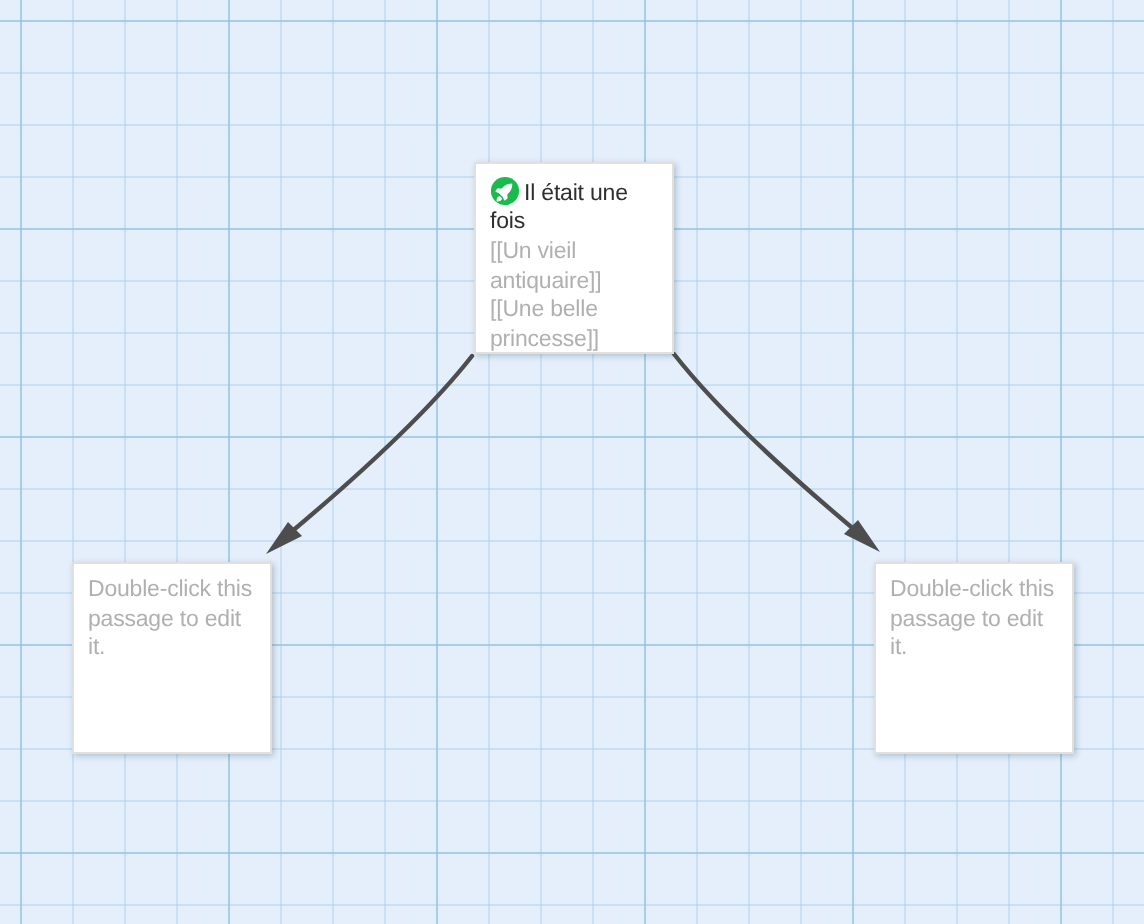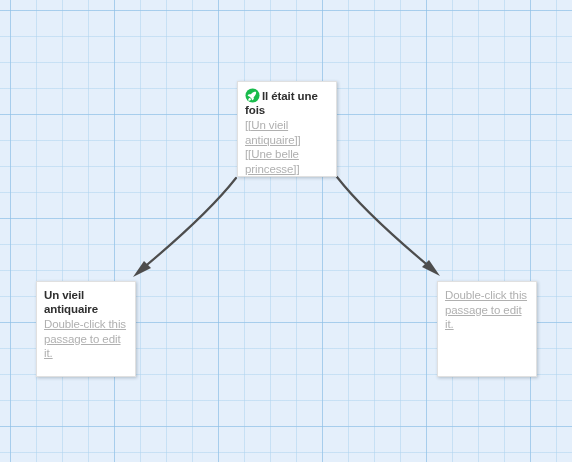--- a/index.html
+++ b/index.html
@@ -54,21 +54,21 @@
     background: #fff;
     border: 1px solid #e0e0e0;
     box-shadow: 1px 1px 3px rgba(60, 80, 100, 0.30);
     padding: 6px 7px 4px 7px;
     overflow: hidden;
     cursor: pointer;
   }
 
   .passage-title {
     font-size: 11.5px;
-    font-weight: bold;
+    font-weight: normal;
     color: #2f2f2f;
     line-height: 14px;
     letter-spacing: -0.1px;
     word-wrap: break-word;
     margin: 0 0 1px 0;
   }
 
   .passage-title .start-icon {
     display: inline-block;
     vertical-align: -3px;
@@ -76,21 +76,20 @@
     height: 15px;
     margin-right: 2px;
   }
 
   .passage-excerpt {
     font-size: 11.5px;
     line-height: 14.5px;
     color: #b0b0b0;
     word-wrap: break-word;
     letter-spacing: -0.1px;
-    text-decoration: underline;
   }
 
   #passage-start  { left: 237px; top: 81px; }
   #passage-left   { left: 36px;  top: 281px; }
   #passage-right  { left: 437px; top: 281px; }
 
   .passage-title-text { display: inline; }
 </style>
 </head>
 <body>
@@ -115,23 +114,20 @@
           <circle cx="16" cy="16" r="15" fill="#19bb4c"></circle>
           <path d="M23.5 8.2c-3.6-0.3-7.2 1.1-9.9 3.8l-1.5 1.5-3.2-0.4c-0.5-0.1-1 0.1-1.3 0.5l-1.6 2.1c-0.4 0.5-0.1 1.2 0.5 1.4l2.8 0.9 4.6 4.6 0.9 2.8c0.2 0.6 0.9 0.8 1.4 0.4l2.1-1.6c0.4-0.3 0.6-0.8 0.5-1.3l-0.4-3.2 1.5-1.5c2.7-2.7 4.1-6.3 3.8-9.9-0.0-0.5-0.4-0.8-0.8-0.9z" fill="#ffffff"></path>
           <path d="M11.3 22.1c-0.9-0.9-2.4-0.8-3.3 0.5-0.8 1.1-1.0 3.4-1.0 4.0 0 0.3 0.2 0.5 0.5 0.5 0.7 0 3.0-0.2 4.1-1.0 1.3-0.9 1.4-2.4 0.5-3.3z" fill="#ffffff"></path>
         </svg>
       </span><span class="passage-title-text">Il était une fois</span>
     </div>
     <div class="passage-excerpt">[[Un vieil antiquaire]] [[Une belle princesse]]</div>
   </div>
 
   <div class="passage" id="passage-left">
-    <div class="passage-title">
-      <span class="passage-title-text">Un vieil antiquaire</span>
-    </div>
     <div class="passage-excerpt">Double-click this passage to edit it.</div>
   </div>
 
   <div class="passage" id="passage-right">
     <div class="passage-excerpt">Double-click this passage to edit it.</div>
   </div>
 
 </div>
 
 </body></html>

